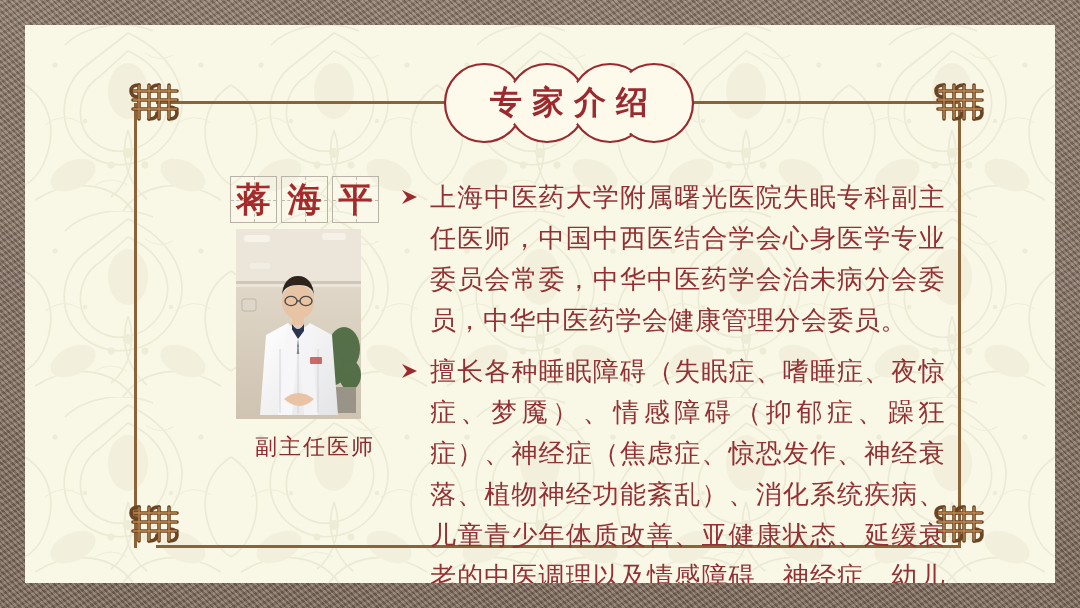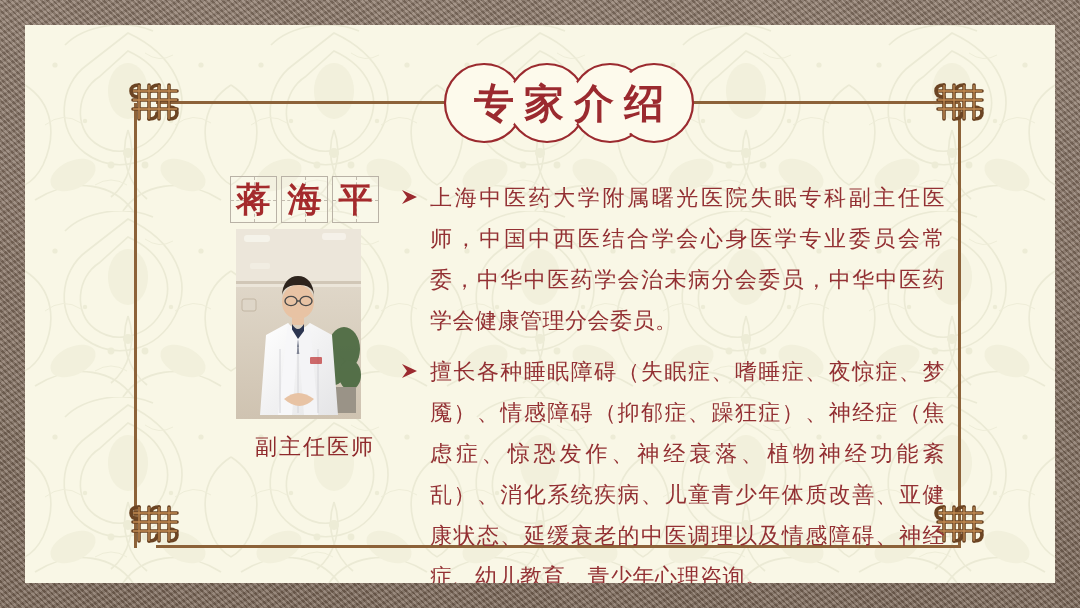--- a/index.html
+++ b/index.html
@@ -40,21 +40,21 @@
   .knot{position:absolute;width:62px;height:46px;}
 
   
   .title-wrap{
     position:absolute;left:418px;top:28px;width:252px;height:100px;
   }
   .title-text{
     position:absolute;inset:0;
     display:flex;align-items:center;justify-content:center;
     letter-spacing:10px;
-    font-size:40px;font-weight:bold;color:#9b2a2f;
+    font-size:32px;font-weight:bold;color:#9b2a2f;
     text-indent:10px;
     font-family:"Liberation Serif","DejaVu Serif",serif;
   }
 
   
   .namebox{
     position:absolute;left:205px;top:151px;
     display:flex;gap:4px;
   }
   .cell{
@@ -91,21 +91,21 @@
   }
 
   
   .body-col{
     position:absolute;left:375px;top:152px;width:545px;
   }
   .para{
     position:relative;
     padding-left:30px;
     margin-bottom:10px;
-    font-size:22px;
+    font-size:26px;
     line-height:41px;
     color:#933033;
     text-align:justify;
     letter-spacing:.5px;
     font-family:Liberation Sans, sans-serif;
   }
   .bullet{
     position:absolute;left:0;top:11px;width:20px;height:18px;
   }
 </style>

